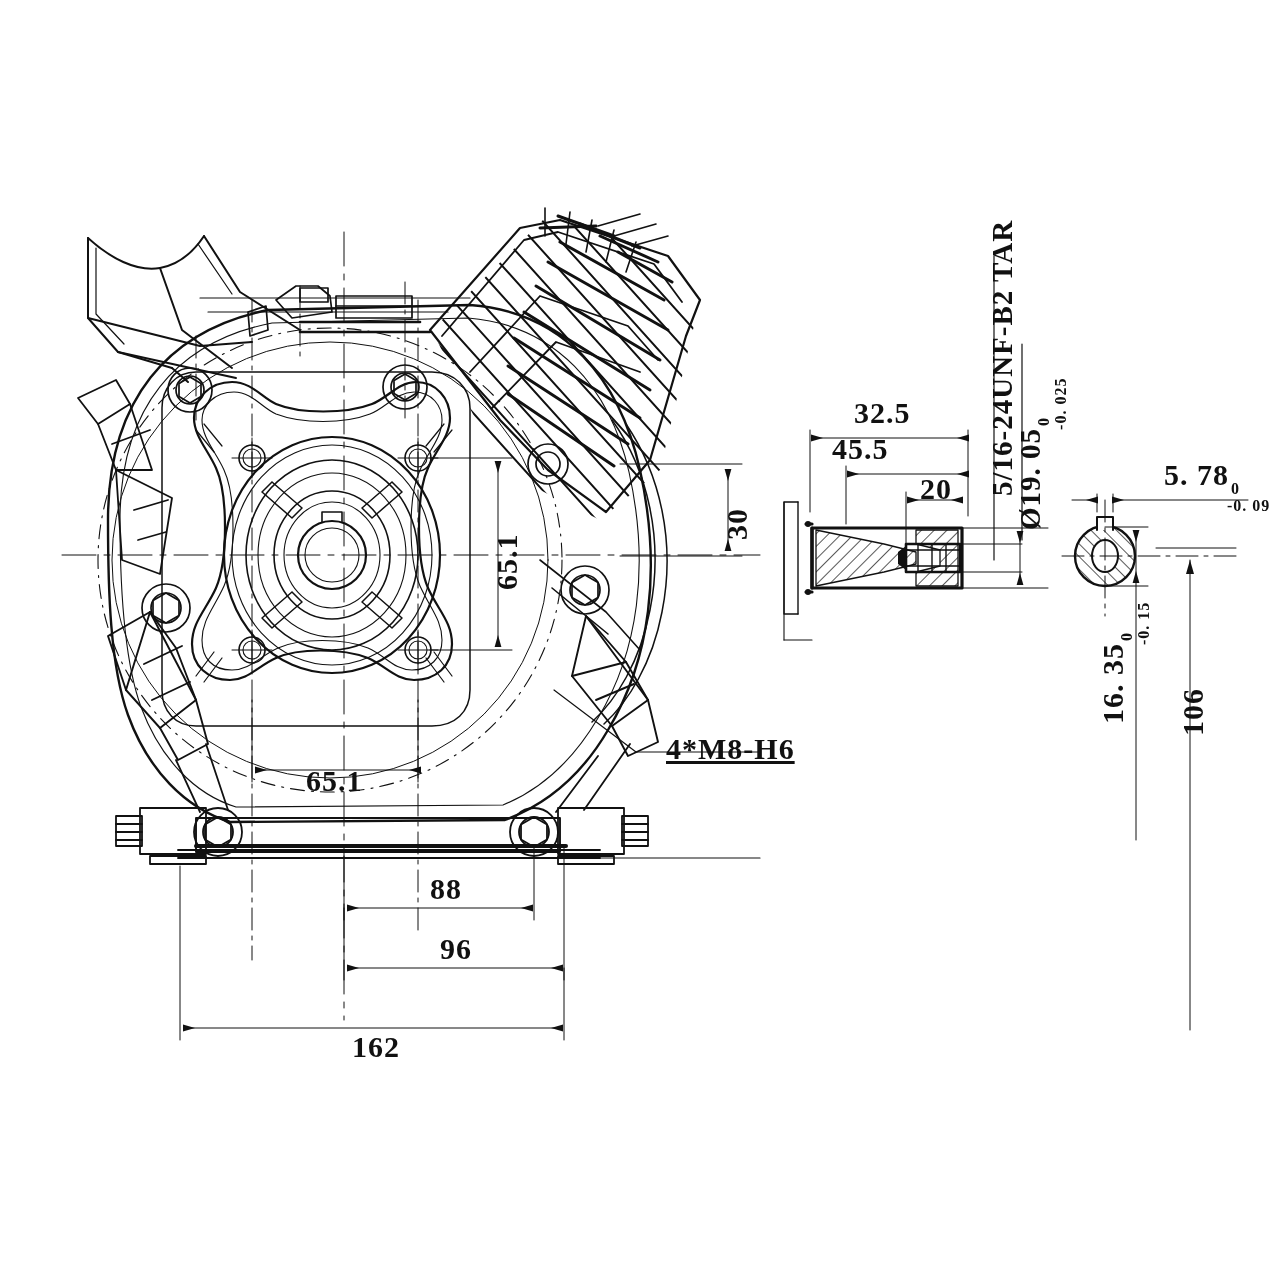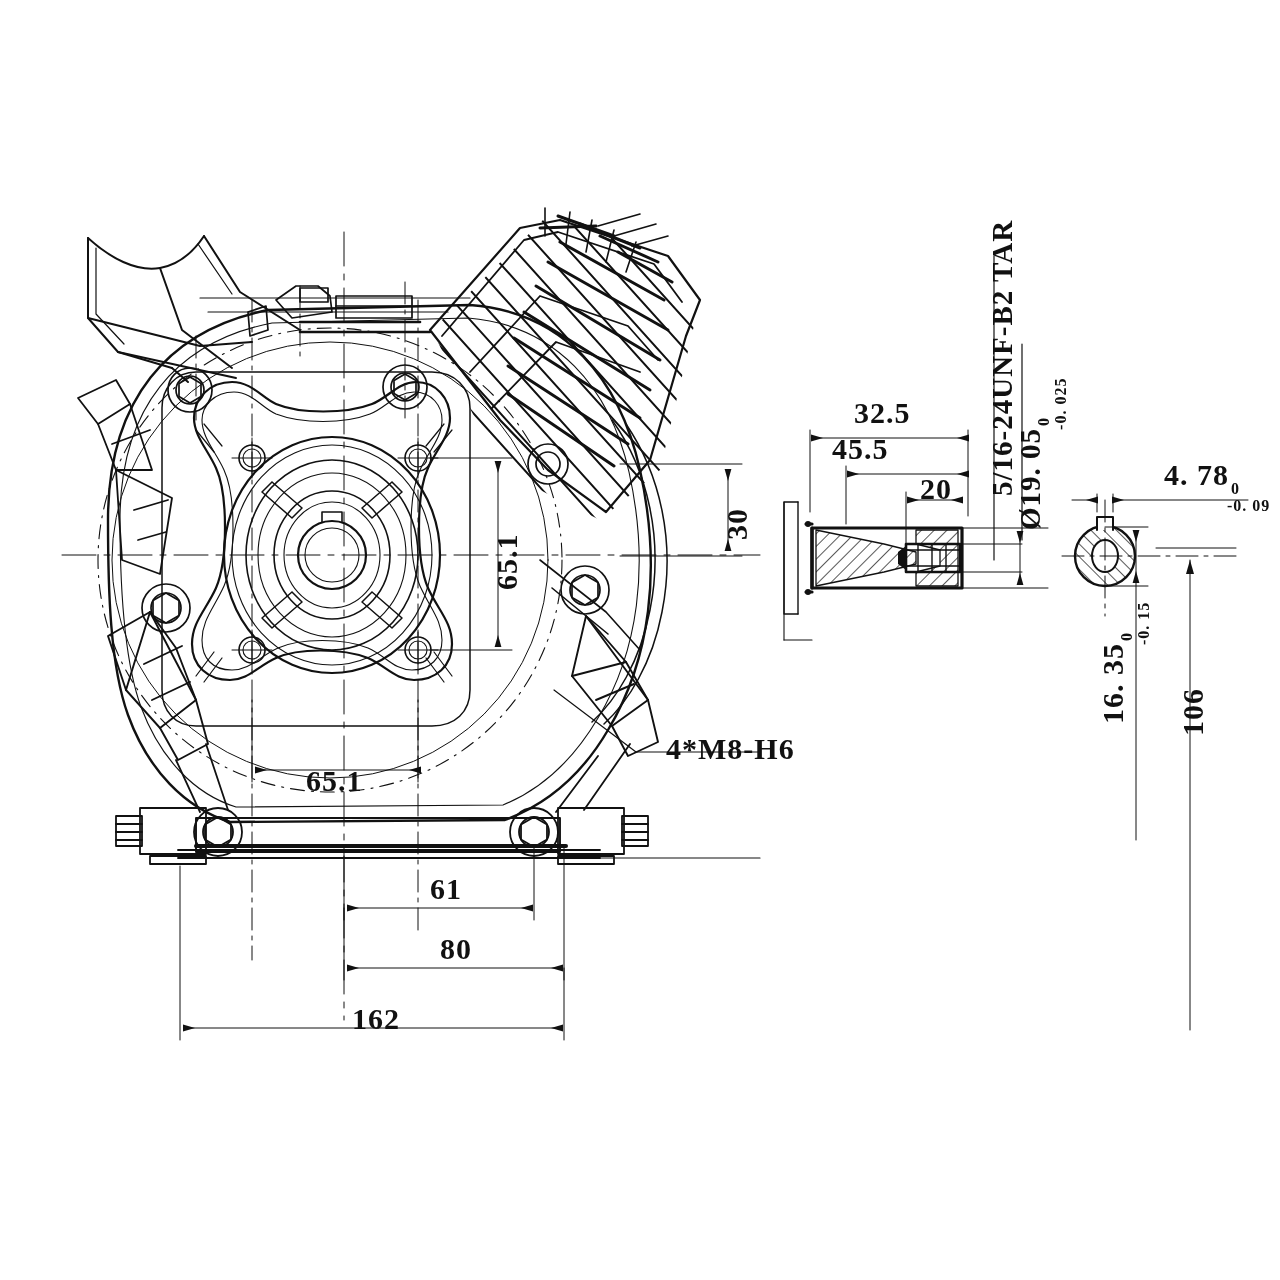--- a/index.html
+++ b/index.html
@@ -500,42 +500,42 @@
 
     </g>
   </svg>
 
   <div class="dimtext vert" style="left:722px; top:540px;">30</div>
 
   <div class="dimtext vert" style="left:492px; top:590px;">65.1</div>
 
   <div class="dimtext" style="left:306px; top:766px;">65.1</div>
 
-  <div class="dimtext" style="left:430px; top:874px;">61</div>
-
-  <div class="dimtext" style="left:440px; top:934px;">80</div>
-
-  <div class="dimtext" style="left:352px; top:1004px;">162</div>
-
-  <div class="dimtext" style="left:666px; top:734px;">4*M8-H6</div>
+  <div class="dimtext" style="left:430px; top:874px;">88</div>
+
+  <div class="dimtext" style="left:440px; top:934px;">96</div>
+
+  <div class="dimtext" style="left:352px; top:1032px;">162</div>
+
+  <div class="dimtext" style="left:666px; top:734px;text-decoration:underline;">4*M8-H6</div>
 
   <div class="dimtext" style="left:854px; top:398px;">32.5</div>
 
   <div class="dimtext" style="left:832px; top:434px;">45.5</div>
 
   <div class="dimtext" style="left:920px; top:474px;">20</div>
 
   <div class="dimtext vert" style="left:988px; top:496px; font-size:29px;">5/16-24UNF-B2 TAR</div>
 
   <div class="dimtext vert" style="left:1016px; top:530px; font-size:29px;">
     <span>Ø19. 05</span><span class="tolbox"><span class="tolup">0</span><span class="toldn">-0. 025</span></span>
   </div>
 
   <div class="dimtext" style="left:1164px; top:460px;">
-    <span>4. 78</span><span class="tolbox"><span class="tolup">0</span><span class="toldn">-0. 09</span></span>
+    <span>5. 78</span><span class="tolbox"><span class="tolup">0</span><span class="toldn">-0. 09</span></span>
   </div>
 
   <div class="dimtext vert" style="left:1098px; top:724px;">
     <span>16. 35</span><span class="tolbox"><span class="tolup">0</span><span class="toldn">-0. 15</span></span>
   </div>
 
   <div class="dimtext vert" style="left:1178px; top:736px;">106</div>
 
 </div>
 

